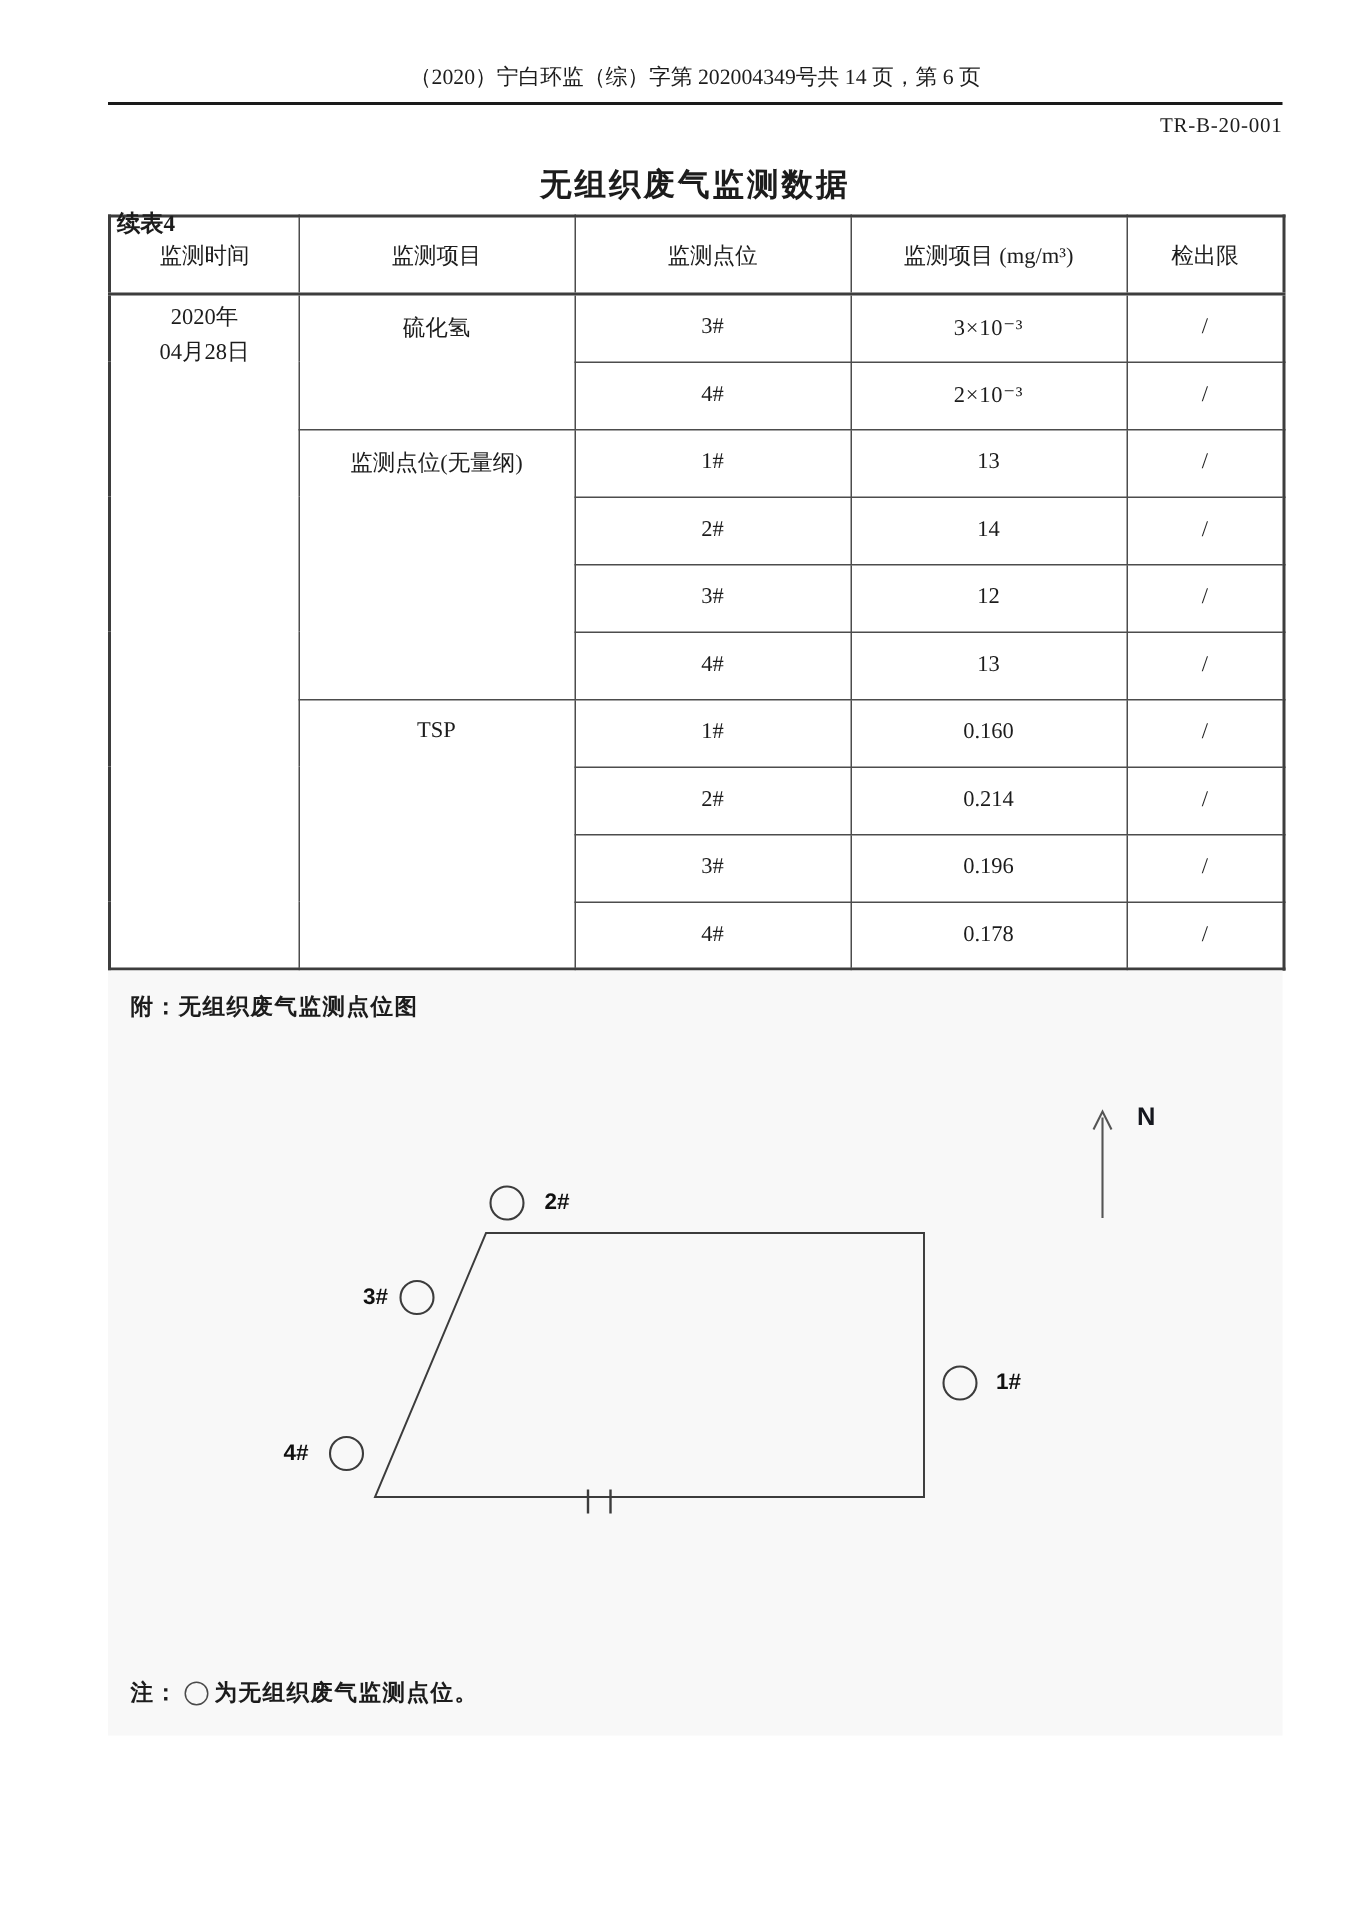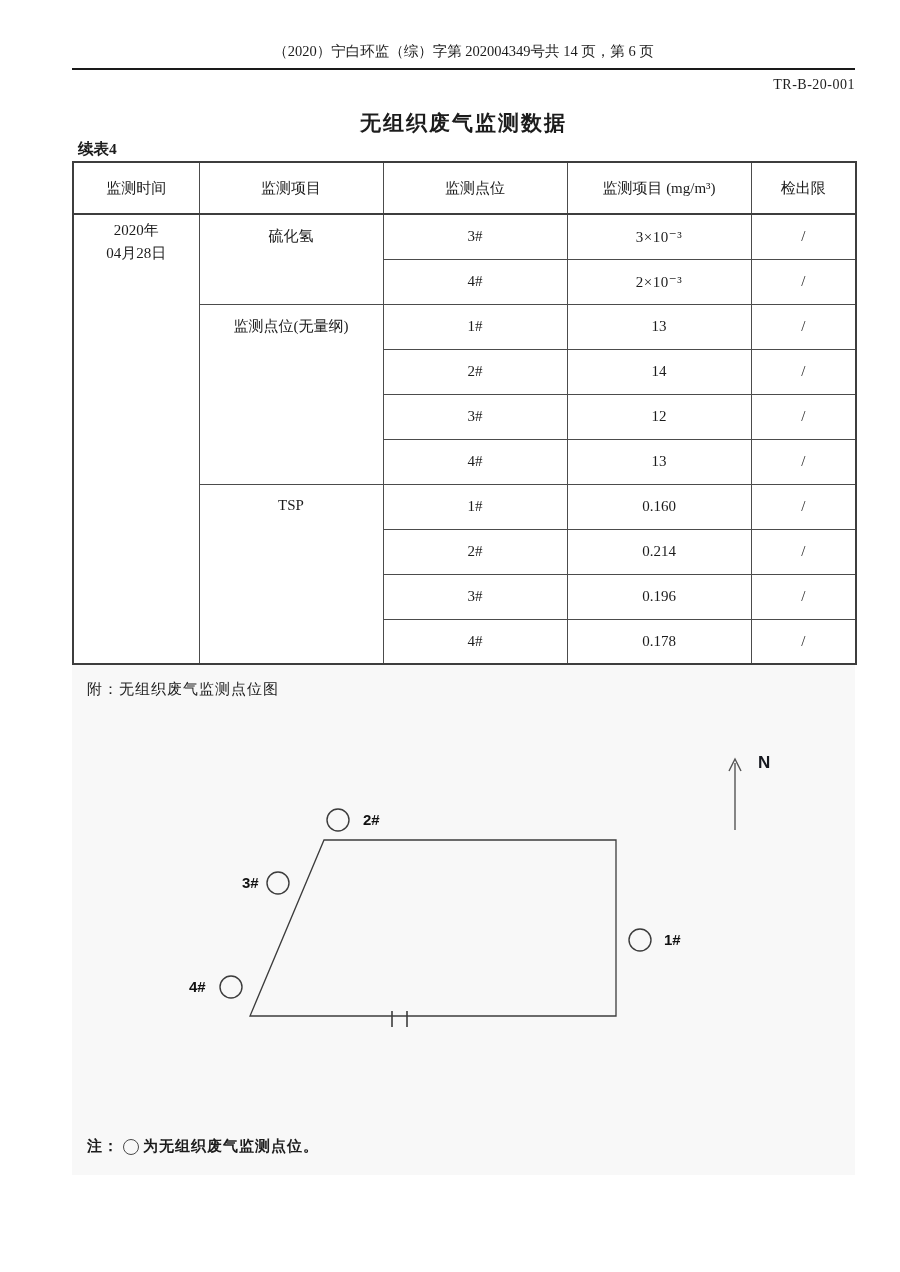--- a/index.html
+++ b/index.html
@@ -17,34 +17,34 @@
   }
   .form-code{text-align:right;font-size:14px;margin-top:7px;letter-spacing:.5px;}
 
   
   .title-row{position:relative;height:46px;}
   .cont-label{position:absolute;left:6px;top:6px;font-size:15.5px;font-weight:bold;margin-top:40px;}
   .page-title{margin:0;text-align:center;font-size:21px;font-weight:bold;letter-spacing:2px;padding-top:16px;}
 
   
   table.mon{
-    border-collapse:collapse;table-layout:fixed;width:783px;margin-top:22px;
+    border-collapse:collapse;table-layout:fixed;width:783px;margin-top:4px;
     border:2px solid #3d3d3d;font-size:15px;
   }
   .mon th,.mon td{border:1px solid #4c4c4c;text-align:center;padding:0;font-weight:normal;}
   .mon thead tr{height:52px;}
   .mon thead th{border-bottom:2px solid #3d3d3d;}
   .mon tbody tr{height:45px;}
   .mon td.span-cell{vertical-align:top;padding-top:12px;}
   .mon td.date-cell{vertical-align:top;padding-top:4px;line-height:23px;}
   .mon td .result{letter-spacing:.5px;}
 
   
   .panel{position:relative;width:783px;height:510px;background:#f8f8f8;}
-  .panel .caption{position:absolute;left:15px;top:15px;font-size:15px;font-weight:400;letter-spacing:1px;}
+  .panel .caption{position:absolute;left:15px;top:15px;font-size:15px;font-weight:700;letter-spacing:1px;}
   .panel svg{position:absolute;left:0;top:0;}
   .pt-label{
     position:absolute;font-family:"Liberation Sans","DejaVu Sans",sans-serif;
     font-weight:bold;font-size:15px;color:#111;line-height:18px;
   }
   .north-label{
     position:absolute;left:686px;top:88px;font-family:"Liberation Sans","DejaVu Sans",sans-serif;
     font-weight:bold;font-size:17px;color:#16181f;
   }
   .note{

